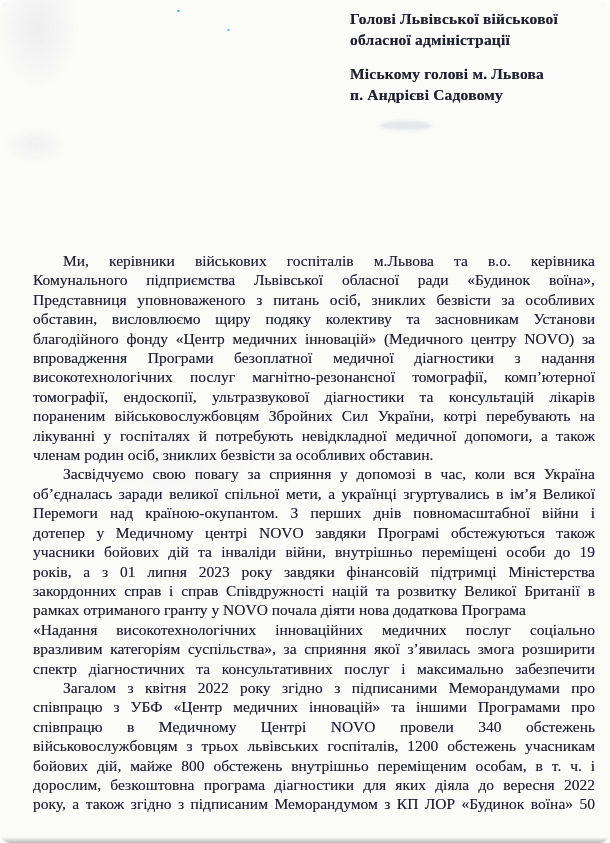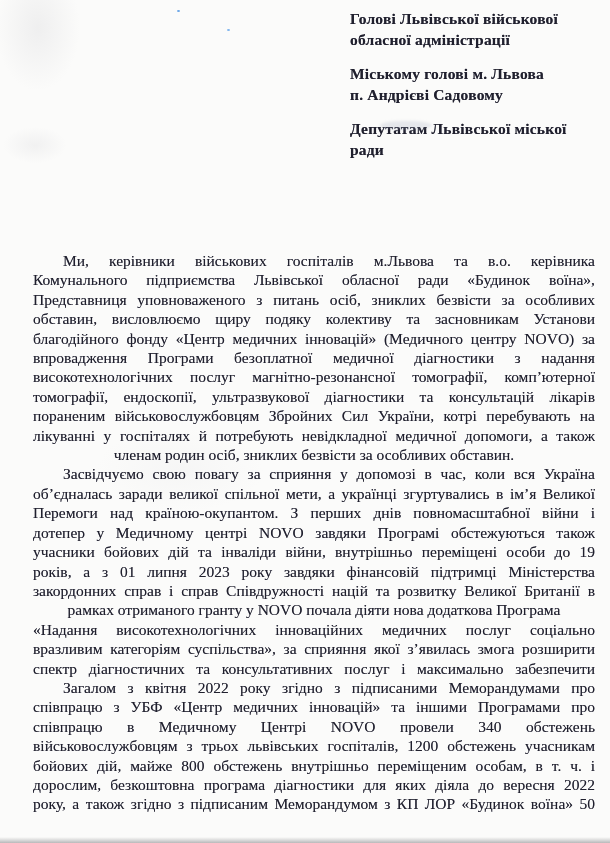--- a/index.html
+++ b/index.html
@@ -13,20 +13,21 @@
     height: 843px;
     margin: 0;
     overflow: hidden;
     background:
       radial-gradient(ellipse 60px 90px at 38px 28px, rgba(195,195,200,0.22), rgba(195,195,200,0) 70%),
       radial-gradient(ellipse 45px 26px at 35px 145px, rgba(200,200,205,0.20), rgba(200,200,205,0) 70%),
       radial-gradient(ellipse 120px 60px at 180px 470px, rgba(210,210,214,0.12), rgba(210,210,214,0) 70%),
       var(--bg, #fbfbfa);
     font-family: "Liberation Serif", "DejaVu Serif", serif;
     color: var(--ink, #20202e);
+    border-radius: 10px;
   }
 
   
   .recipients {
     position: absolute;
     left: 350px;
     top: 8px;
     width: 232px;
     font-weight: bold;
     font-size: 15.5px;
@@ -40,21 +41,21 @@
   .body-text {
     position: absolute;
     left: 33px;
     top: 251px;
     width: 562px;
     font-size: 15.5px;
     line-height: 19.4px;
     text-shadow: 0 0 0.5px rgba(25,25,46,0.45);
   }
   .para { margin: 0; }
-  .line { text-align: center; }
+  .line { text-align: left; }
   .line.j {
     text-align: justify;
     text-align-last: justify;
   }
   .line.ind { text-indent: 30px; }
 
   
   .speck {
     position: absolute;
     width: 3px;
@@ -87,24 +88,20 @@
 
 <div class="page">
 
   <div class="recipients">
     <div class="recipient">
       <div>Голові Львівської військової обласної адміністрації</div>
     </div>
     <div class="recipient">
       <div>Міському голові м. Львова</div>
       <div>п. Андрієві Садовому</div>
-    </div>
-    <div class="recipient">
-      <div>Депутатам Львівської міської ради</div>
-      <div></div>
     </div>
   </div>
 
   <div class="body-text">
     <div class="para">
         <div class="line j ind">Ми, керівники військових госпіталів м.Львова та в.о. керівника</div>
         <div class="line j">Комунального підприємства Львівської обласної ради «Будинок воїна»,</div>
         <div class="line j">Представниця уповноваженого з питань осіб, зниклих безвісти за особливих</div>
         <div class="line j">обставин, висловлюємо щиру подяку колективу та засновникам Установи</div>
         <div class="line j">благодійного фонду «Центр медичних інновацій» (Медичного центру NOVO) за</div>

